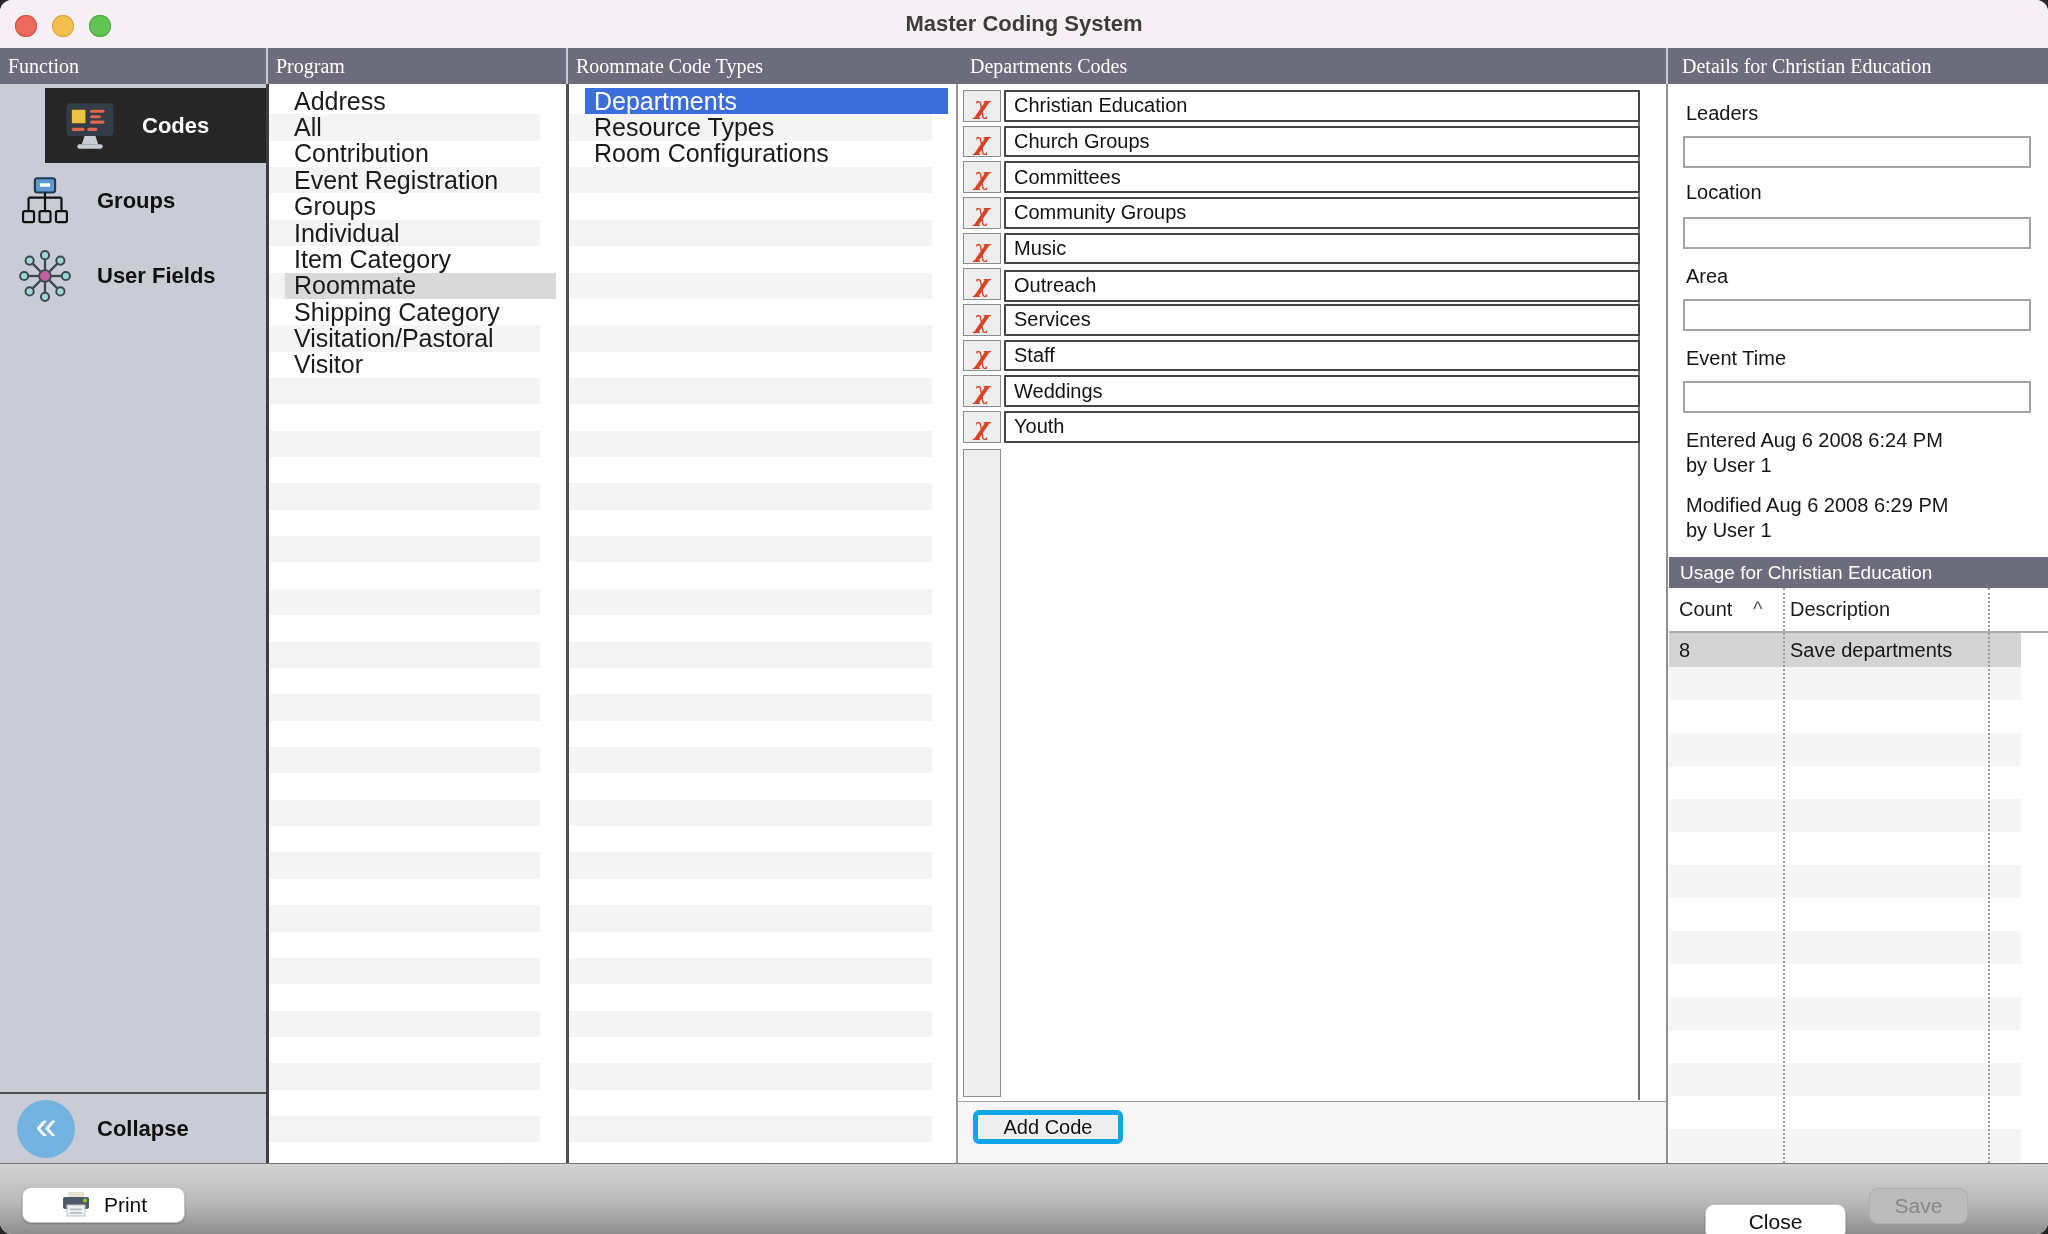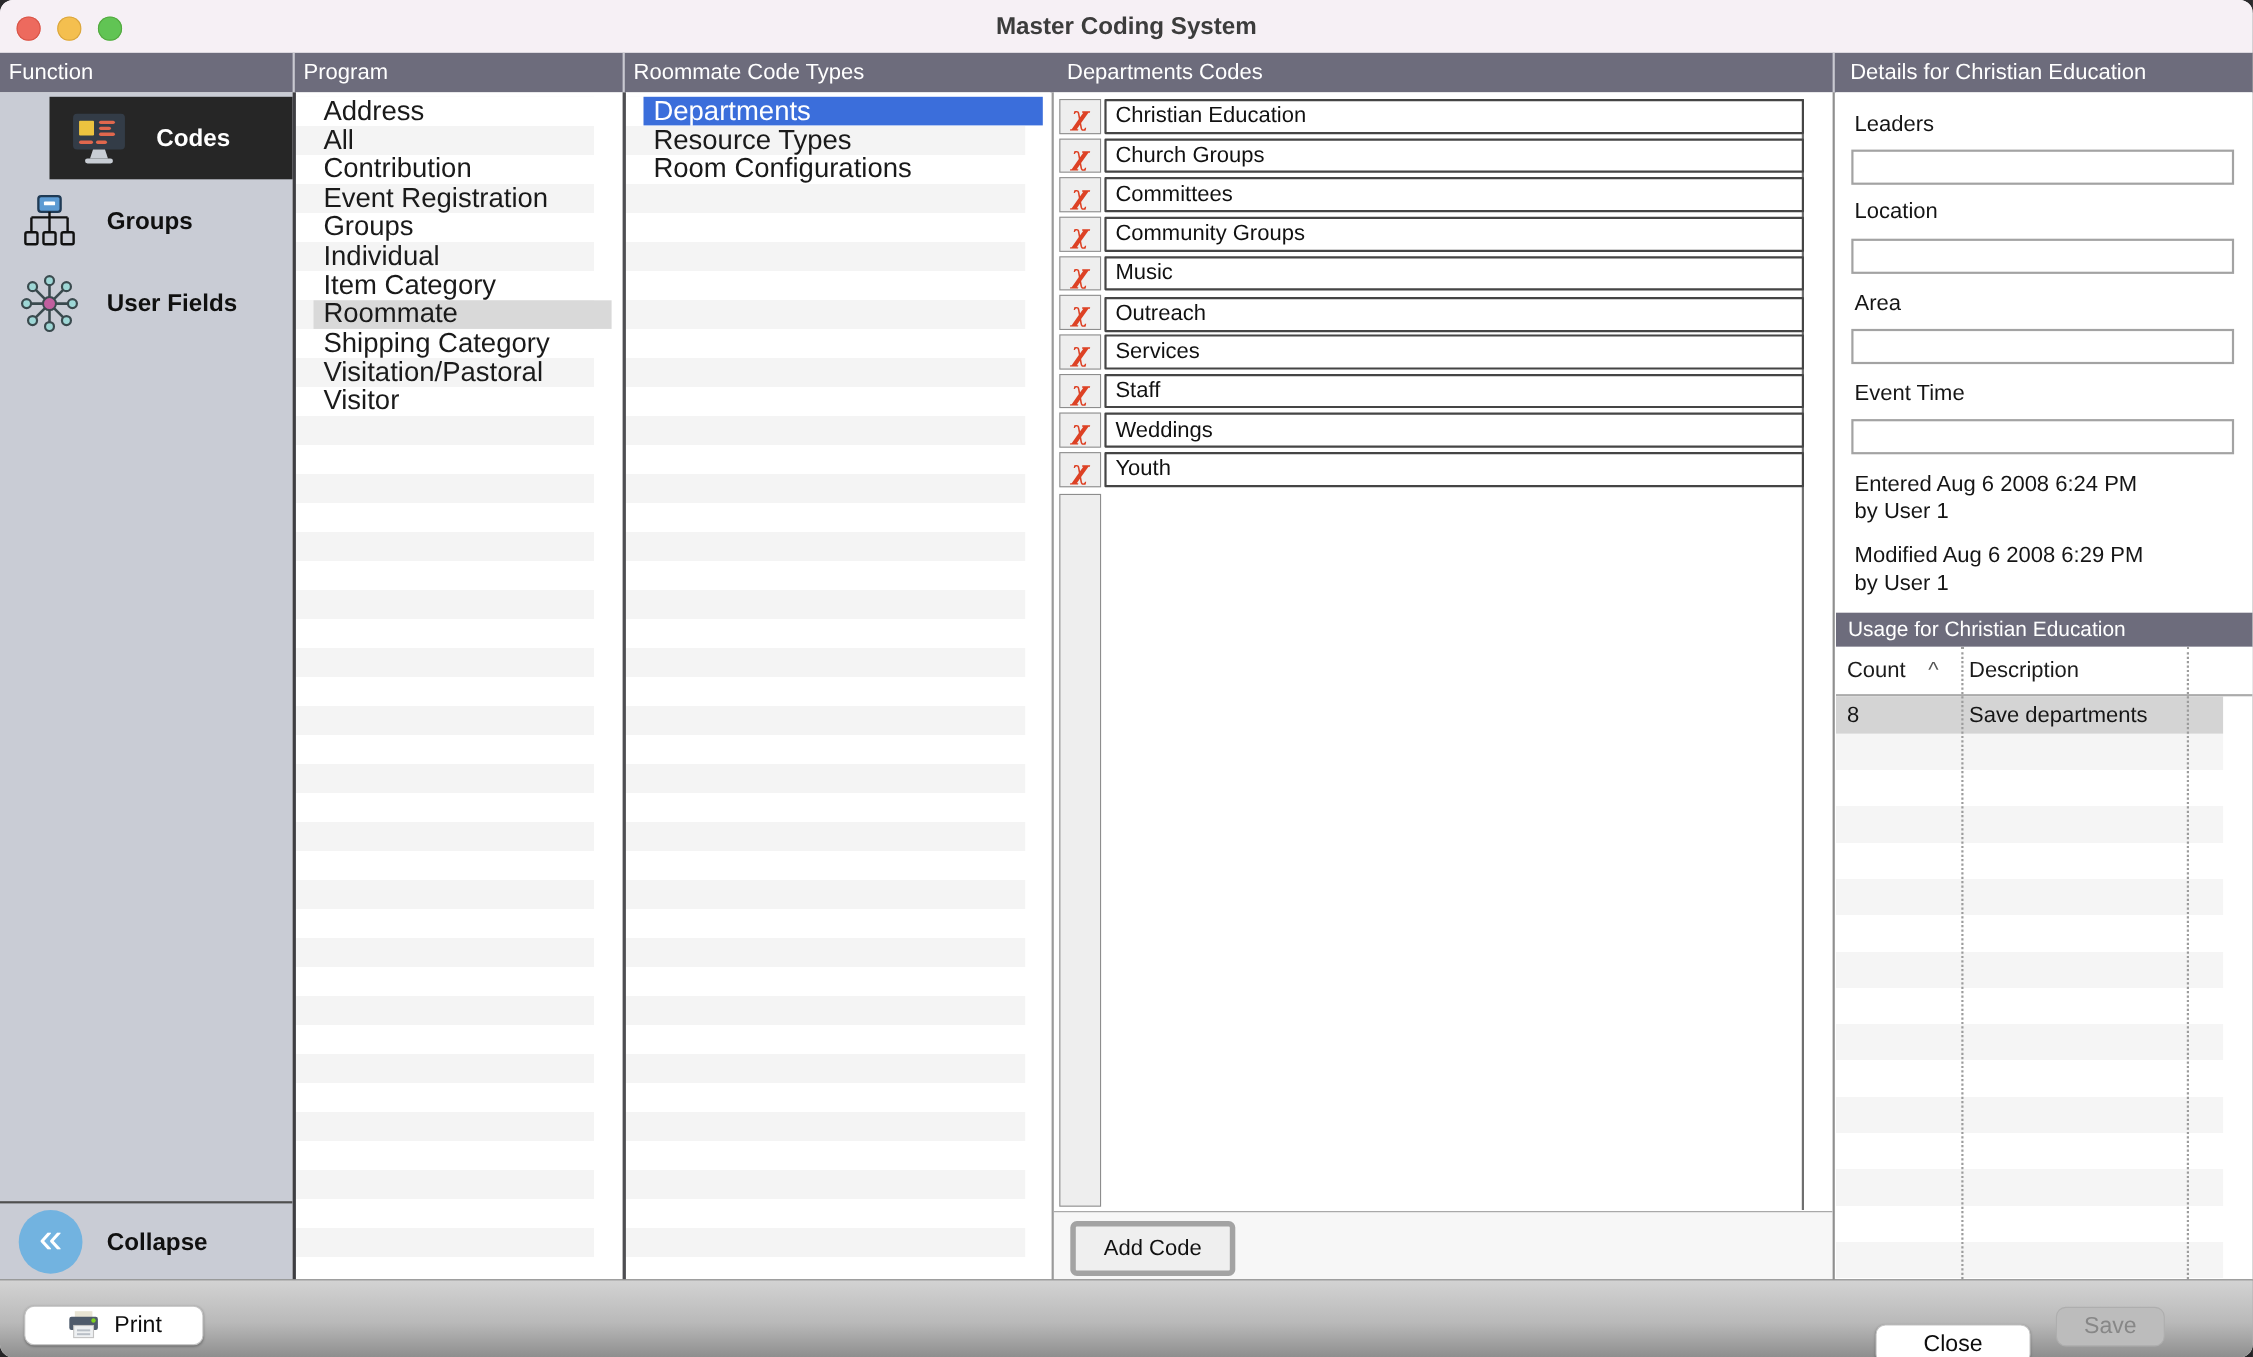--- a/index.html
+++ b/index.html
@@ -10,21 +10,21 @@
   
   #titlebar{position:absolute;left:0;top:0;width:2048px;height:48px;background:#f6f0f5;
             display:flex;align-items:center;justify-content:center;}
   .page-title{font-size:22px;font-weight:bold;color:#3c3c3c;}
   .tl{position:absolute;top:15px;width:22px;height:22px;border-radius:50%;}
   .tl.red{left:15px;background:#ed6a5e;box-shadow:inset 0 0 0 1px #d75548;}
   .tl.yellow{left:52px;background:#f4bf4f;box-shadow:inset 0 0 0 1px #d9a53e;}
   .tl.green{left:89px;background:#61c454;box-shadow:inset 0 0 0 1px #53a83f;}
 
   
-  #headerbar{position:absolute;left:0;top:48px;width:2048px;height:36px;background:#6d6c7c;}
+  #headerbar{position:absolute;left:0;top:48px;width:2048px;height:36px;background:#6d6c7c;font-family:Liberation Serif, serif;}
   .hlabel{position:absolute;top:0;height:36px;line-height:36px;color:#fff;font-size:20px;font-weight:500;white-space:nowrap;}
   .hsep{position:absolute;top:0;width:2px;height:36px;background:#c9c9d1;}
 
   
   .col{position:absolute;top:84px;height:1079px;background:#fff;overflow:hidden;}
 
   
   #sidebar{left:0;width:266px;background:#c9ccd5;}
   .side-item{position:absolute;left:0;width:266px;height:75px;display:flex;align-items:center;}
   .side-item .ibox{width:60px;height:60px;margin-left:15px;flex:0 0 auto;display:flex;align-items:center;justify-content:center;}
@@ -57,21 +57,21 @@
   
   #col-codes{left:958px;width:708px;}
   .icon-cell{position:absolute;left:5px;width:38px;height:31.8px;background:#eeeeee;border:1px solid #8d8d8d;
              display:flex;align-items:center;justify-content:center;cursor:pointer;}
   .icon-cell.tall{height:648px;cursor:default;}
   .chi{font-family:"DejaVu Serif",serif;font-style:italic;font-weight:bold;font-size:24px;color:#dd4124;line-height:1;}
   .code-field{position:absolute;left:46px;width:636px;height:31.8px;background:#fff;border:2px solid #454545;
               border-radius:1px;display:flex;align-items:center;padding-left:8px;font-size:20px;color:#111;white-space:nowrap;}
   #codes-right-line{position:absolute;left:680px;top:6px;width:2px;height:1010px;background:#6f6f6f;}
   #codes-footer{position:absolute;left:0;top:1017px;width:708px;height:62px;background:#f7f7f7;border-top:1px solid #a0a0a0;}
-  #add-ring{position:absolute;left:15px;top:8px;width:150px;height:50px;border:5px solid #a3a3a3;border-radius:6px;
+  #add-ring{position:absolute;left:15px;top:8px;width:150px;height:34px;border:5px solid #0ea5e9;border-radius:6px;
             background:#efefef;display:flex;align-items:center;justify-content:center;cursor:pointer;}
   #add-ring .btn-face{font-size:20px;color:#111;}
 
   
   #col-details{left:1669px;width:379px;}
   .dlabel{position:absolute;left:17px;font-size:20px;color:#151515;}
   .dinput{position:absolute;left:14px;width:348px;height:32px;background:#fff;border:2px solid #a3a3a3;border-radius:0;
           font-size:19px;padding:0 6px;font-family:"Liberation Sans",sans-serif;outline:none;}
   .meta{position:absolute;left:17px;font-size:20px;color:#151515;line-height:25px;white-space:nowrap;}
   #usage-bar{position:absolute;left:0;top:473px;width:379px;height:31px;background:#6d6c7c;

